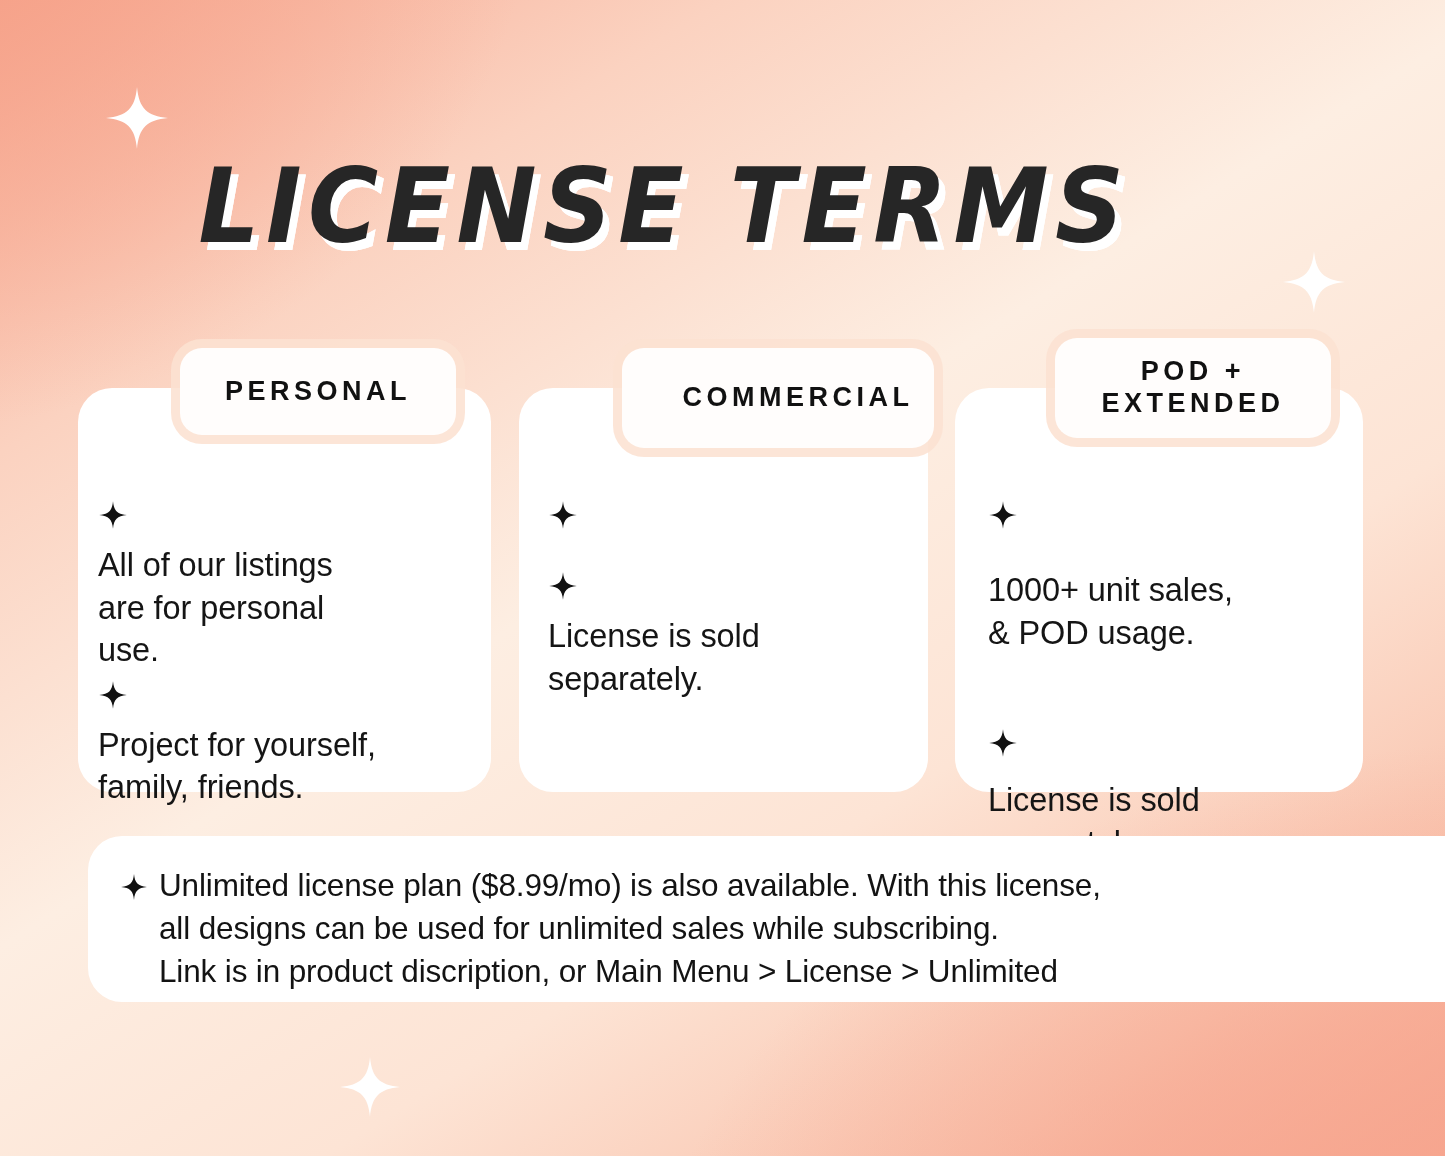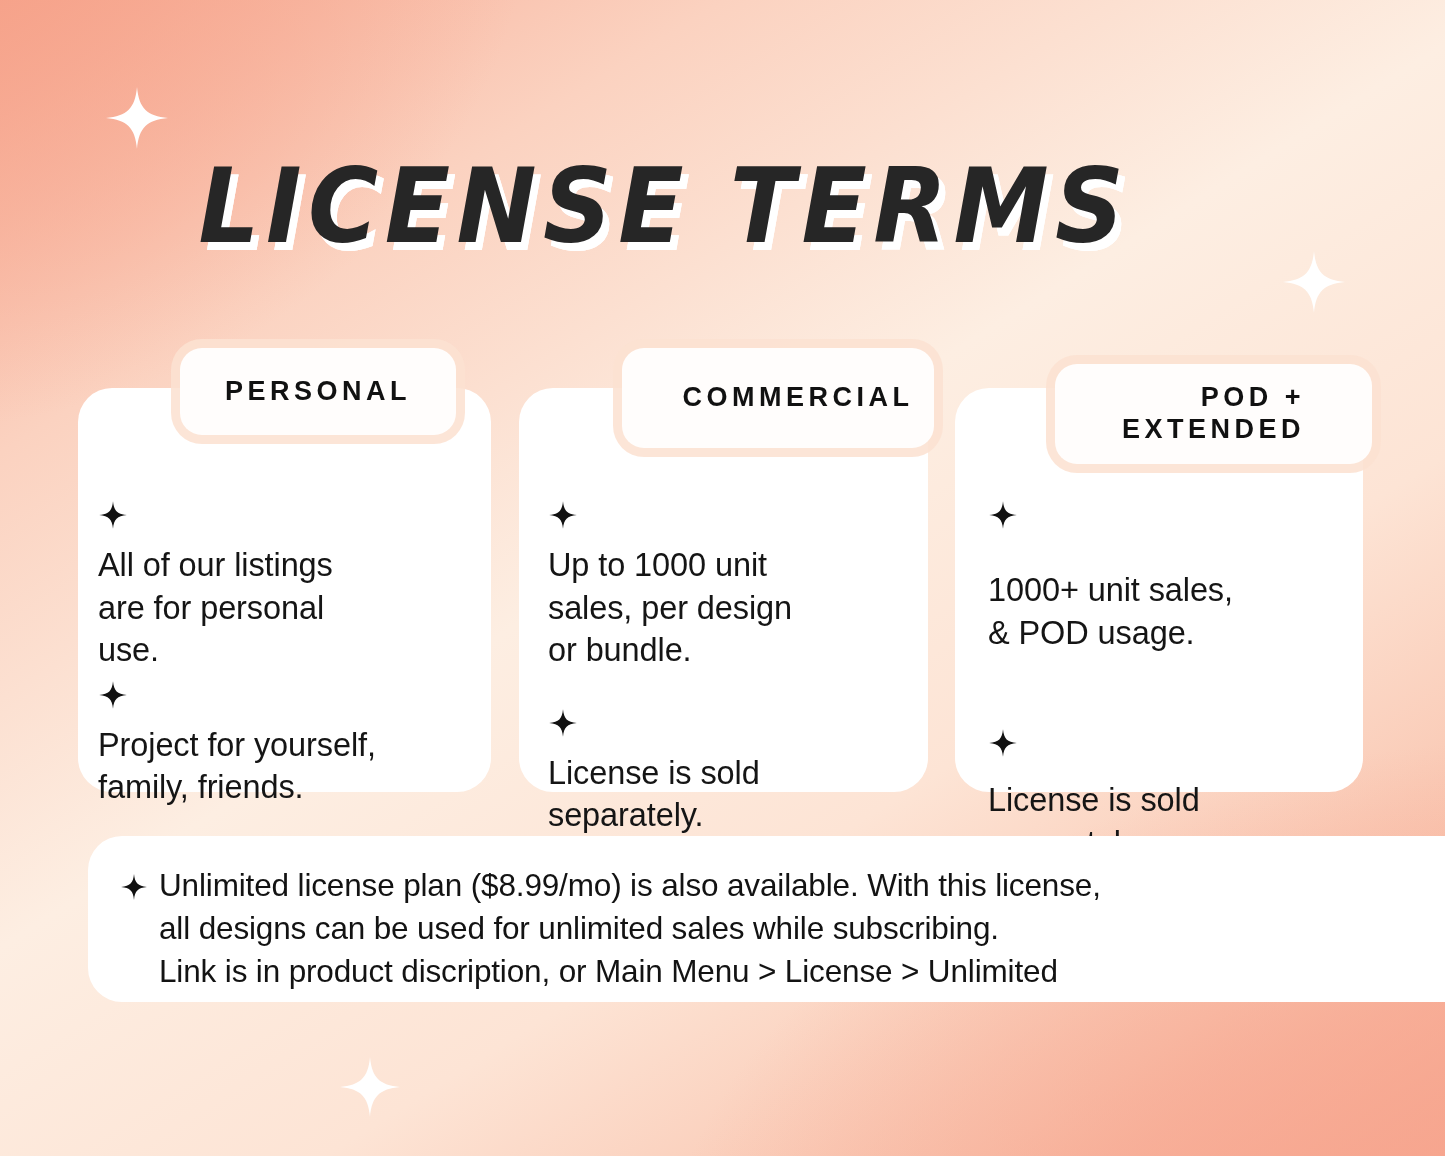--- a/index.html
+++ b/index.html
@@ -202,38 +202,35 @@
     <span class="tab-label">COMMERCIAL</span>
   </div>
 
   <div class="bullets" style="left:548px; top:492px; width:370px;">
     <div class="bullet">
       <span class="bullet-icon">
         <svg viewBox="0 0 100 100" xmlns="http://www.w3.org/2000/svg">
           <path d="M50 4 C53 36 64 47 96 50 C64 53 53 64 50 96 C47 64 36 53 4 50 C36 47 47 36 50 4 Z" fill="#111111"></path>
         </svg>
       </span>
-      <span class="bullet-text">Up to 1000 unit
-sales, per design
-or bundle.</span>
     </div>
     <div class="bullet" style="margin-top:28px;">
       <span class="bullet-icon">
         <svg viewBox="0 0 100 100" xmlns="http://www.w3.org/2000/svg">
           <path d="M50 4 C53 36 64 47 96 50 C64 53 53 64 50 96 C47 64 36 53 4 50 C36 47 47 36 50 4 Z" fill="#111111"></path>
         </svg>
       </span>
       <span class="bullet-text">License is sold
 separately.</span>
     </div>
   </div>
 
   <div class="card" style="left:955px; top:388px; width:408px; height:404px;"></div>
 
-  <div class="tab" style="left:1055px; top:364px; width:317px; height:100px;text-align:right;">
+  <div class="tab" style="left:1055px; top:338px; width:276px; height:100px;">
     <span class="tab-label">POD +
 EXTENDED</span>
   </div>
 
   <div class="bullets" style="left:988px; top:492px; width:370px;">
     <div class="bullet" style="gap:34px;">
       <span class="bullet-icon">
         <svg viewBox="0 0 100 100" xmlns="http://www.w3.org/2000/svg">
           <path d="M50 4 C53 36 64 47 96 50 C64 53 53 64 50 96 C47 64 36 53 4 50 C36 47 47 36 50 4 Z" fill="#111111"></path>
         </svg>

